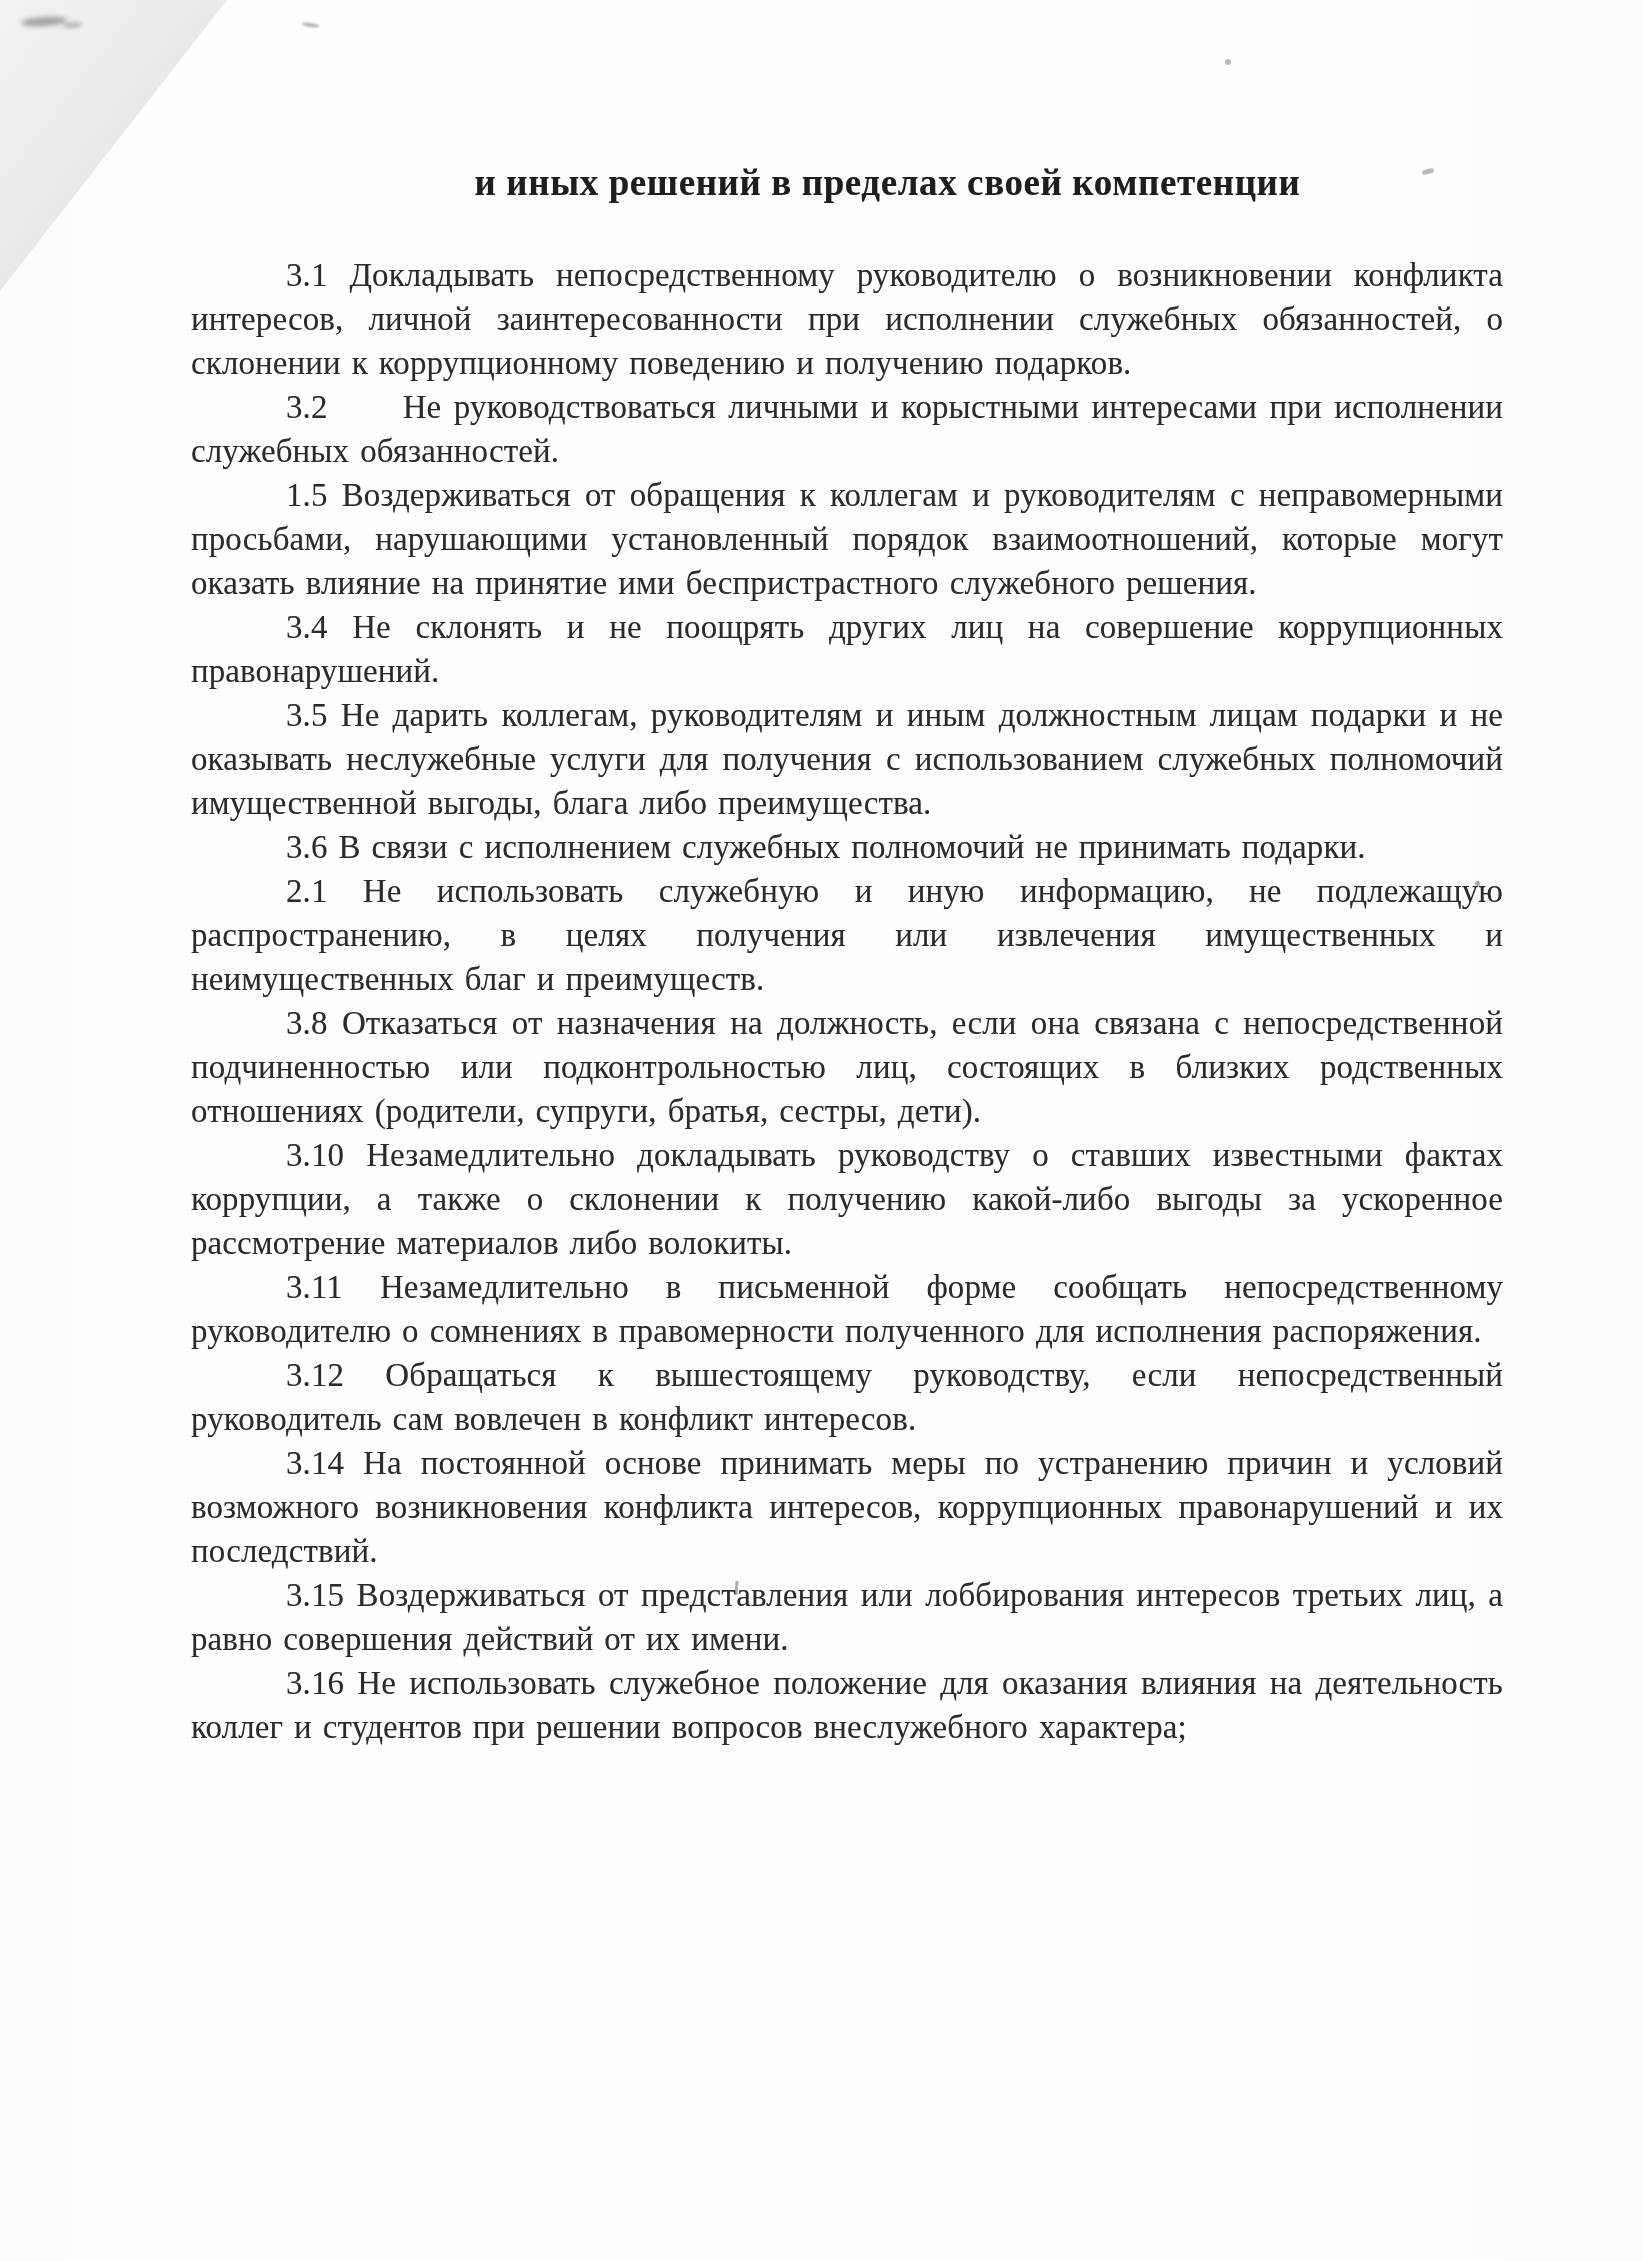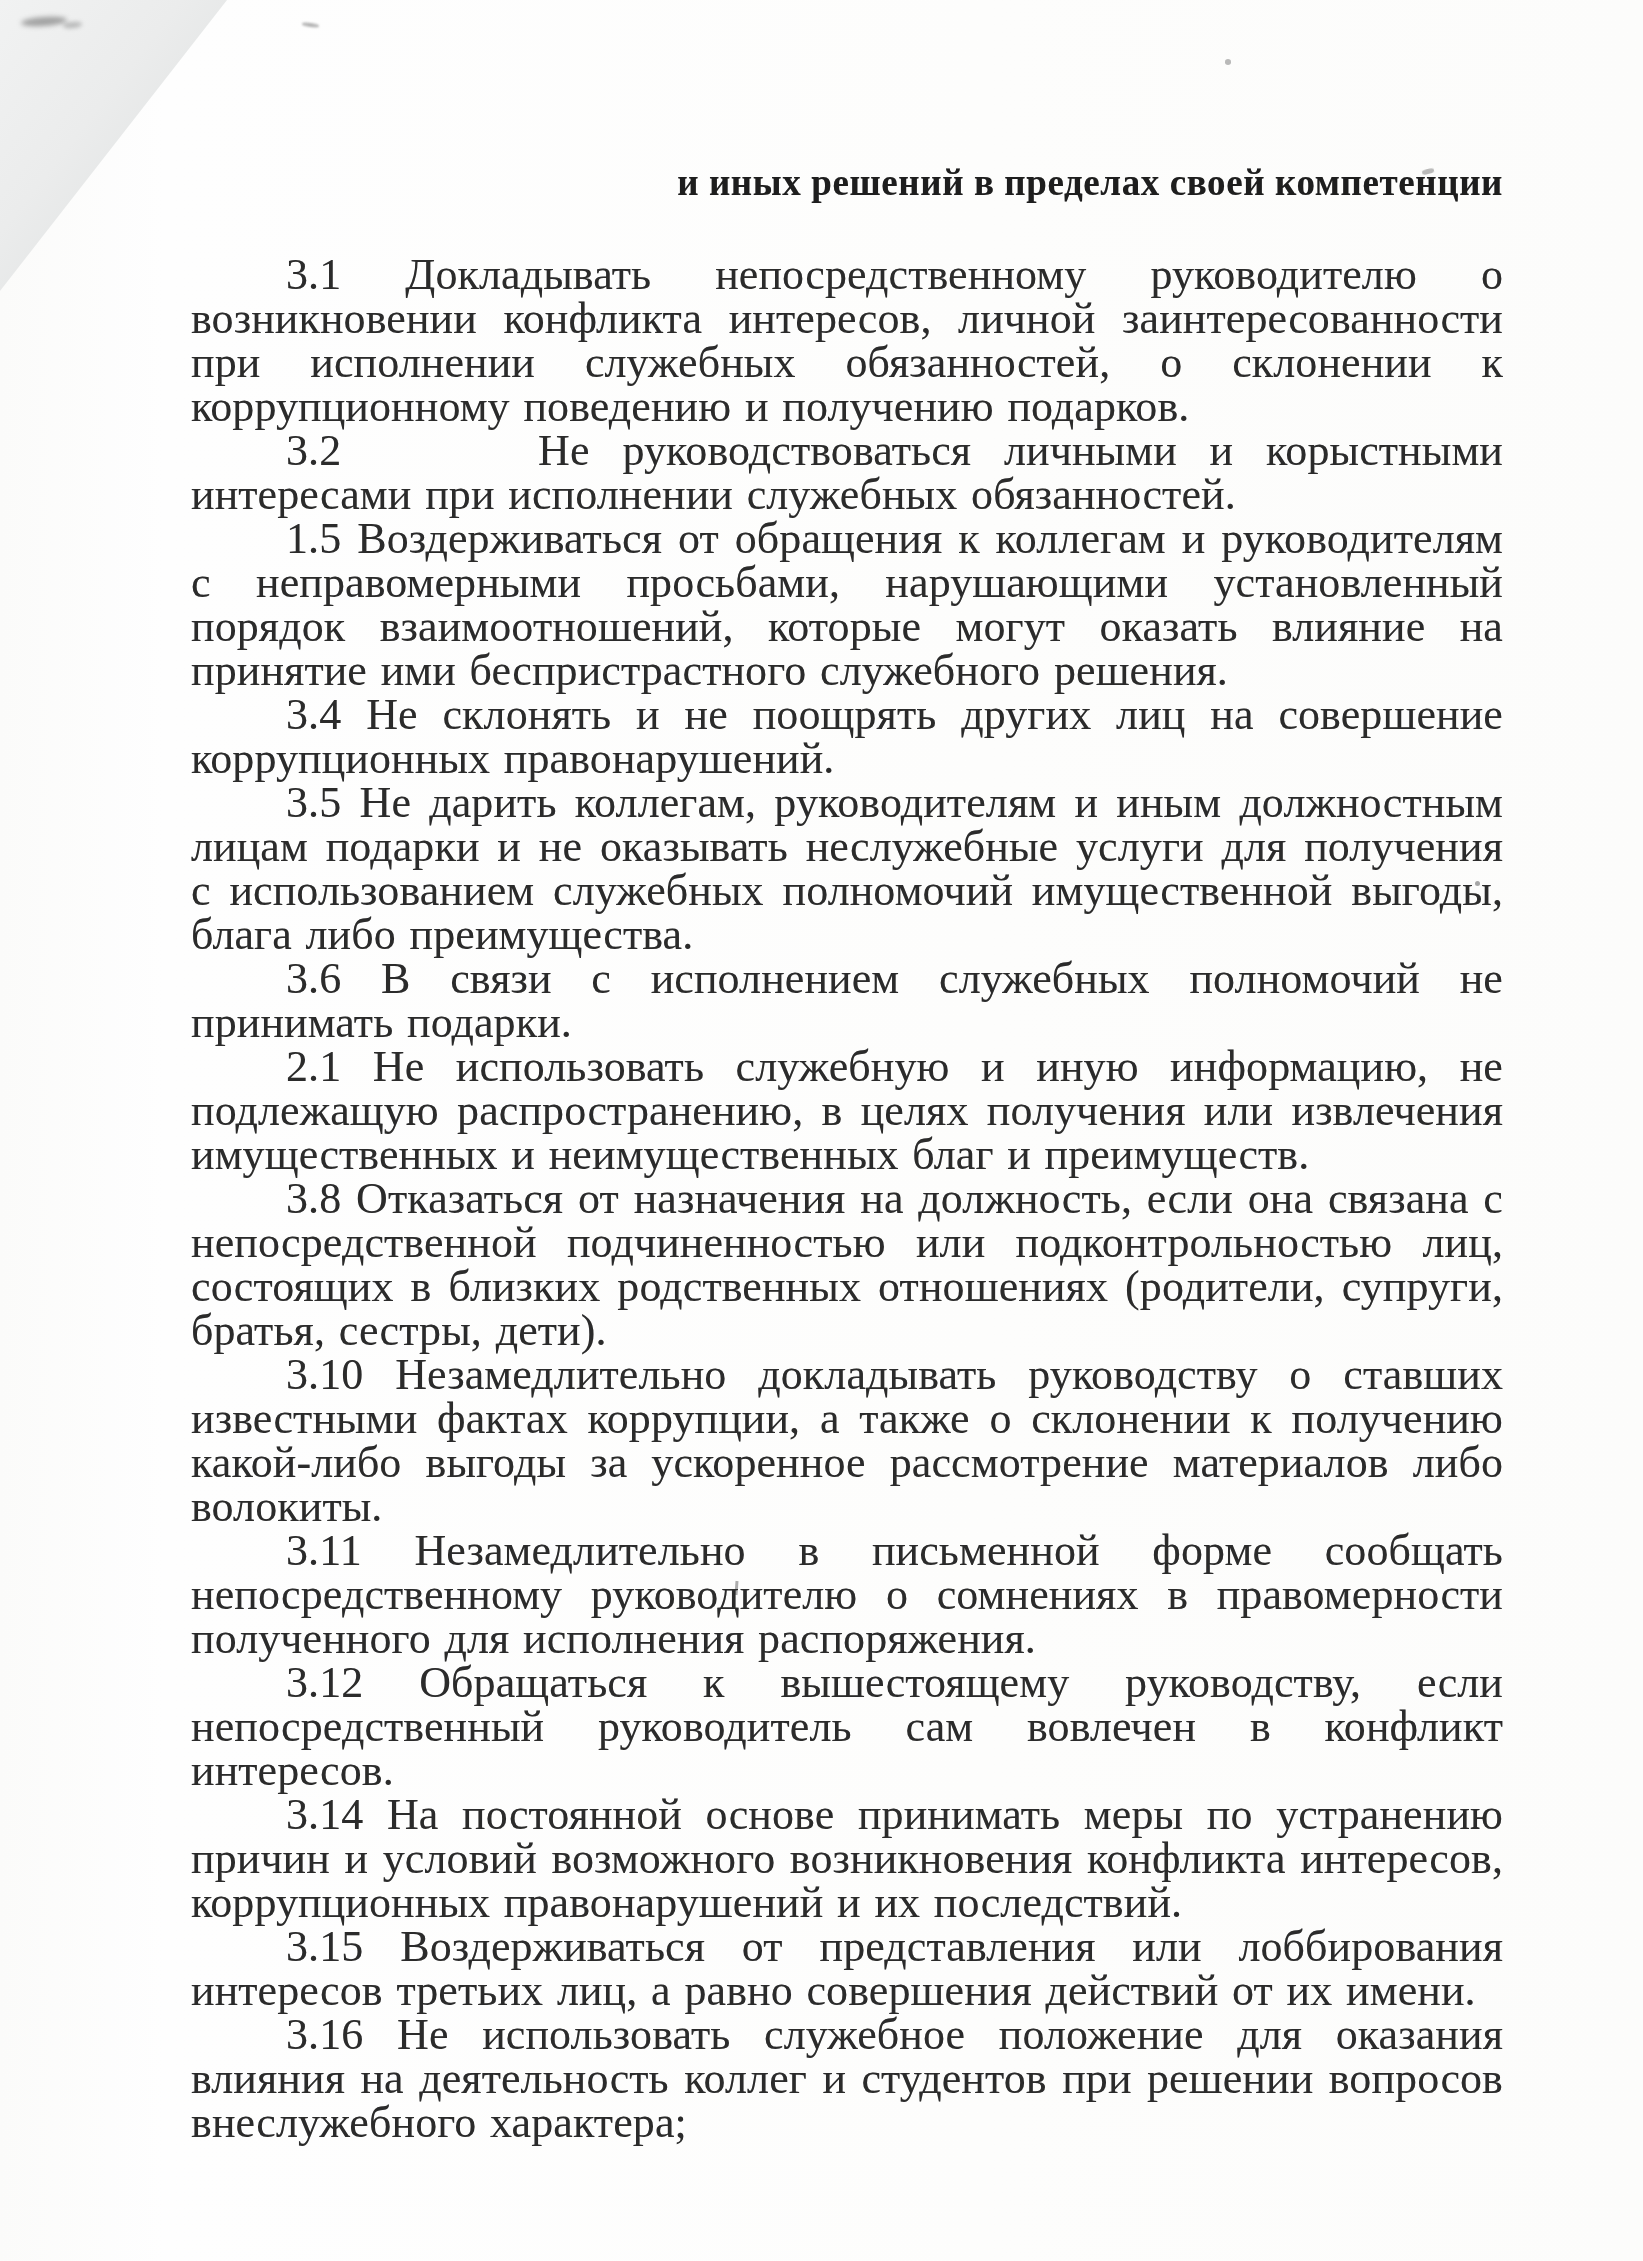--- a/index.html
+++ b/index.html
@@ -42,32 +42,32 @@
 
   .title {
     position: absolute;
     left: 191px;
     top: 160px;
     width: 1312px;
     margin: 0;
     font-size: 37px;
     font-weight: bold;
     line-height: 46px;
-    text-align: right;
+    text-align: center;
     text-indent: 81px; 
     letter-spacing: 0.6px;
     color: #1e1e1e;
     text-shadow: 0 0 0.6px rgba(30,30,30,.35);
   }
   .body-text {
     position: absolute;
     left: 191px;
     top: 253px;
     width: 1312px;
-    font-size: 44px;
+    font-size: 33px;
     line-height: 44px;
     text-align: justify;
     word-spacing: 2.6px;
     letter-spacing: 0.1px;
     text-shadow: 0 0 0.6px rgba(40,40,40,.3);
   }
   .body-text p {
     margin: 0;
     padding: 0;
     text-indent: 95px;

